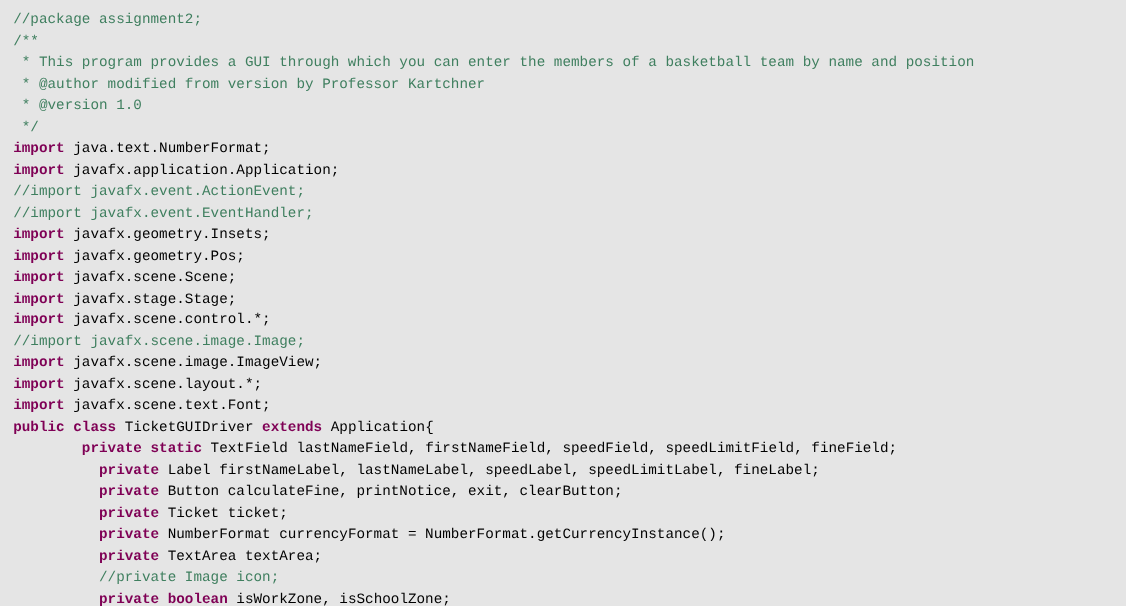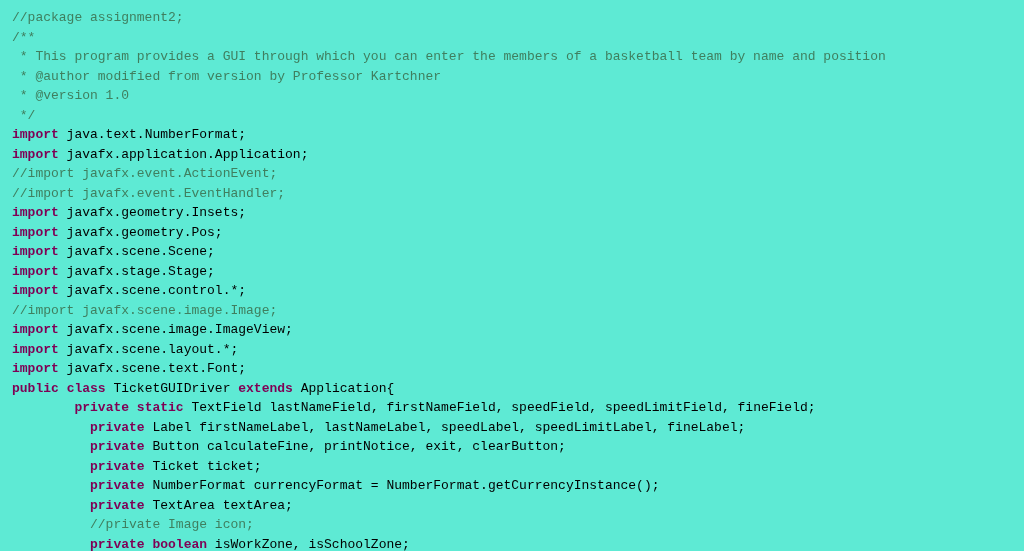--- a/index.html
+++ b/index.html
@@ -15,21 +15,21 @@
       line-height: 1.5;
       color: #000000;
       width: 1024px;
       min-height: 551px;
       overflow: hidden;
     }
 
     #code-container {
       padding: 8px 12px;
       white-space: pre;
-      background-color: #5eead4;
+      background-color: #e5e5e5;
       width: 100%;
       height: 551px;
       overflow: hidden;
     }
 
     .code-line {
       display: block;
       white-space: pre;
       color: #000000;
     }

